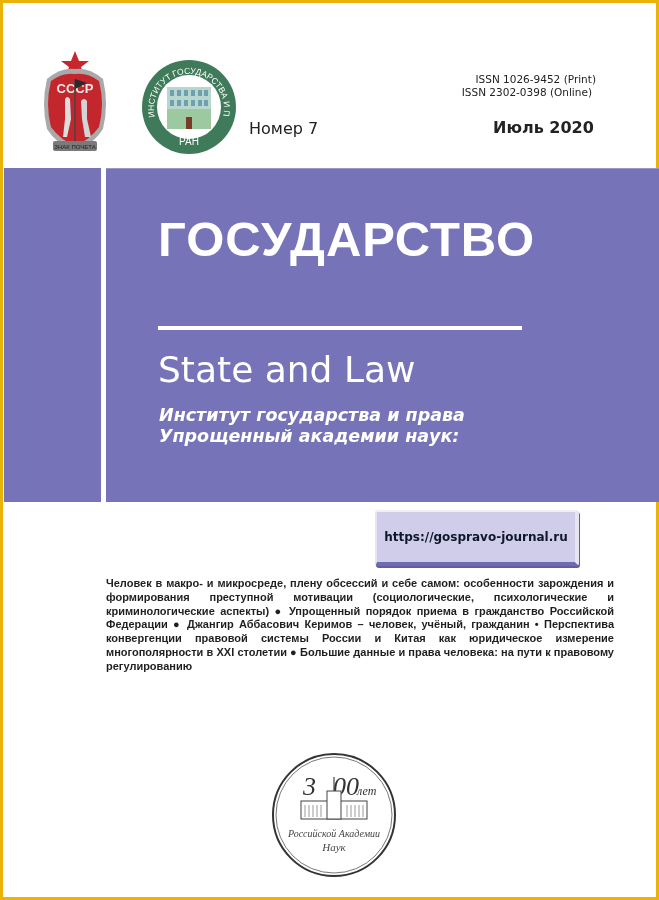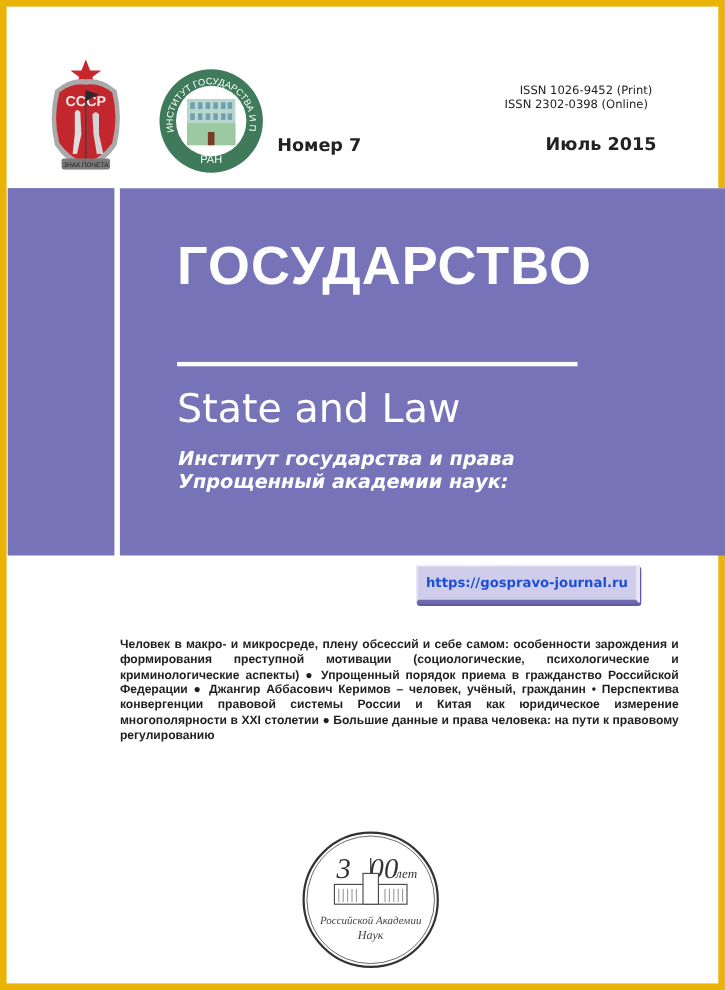--- a/index.html
+++ b/index.html
@@ -1,28 +1,28 @@
 <!DOCTYPE html>
 <html><head>
   <meta charset="utf-8">
   <style>
     * { box-sizing: border-box; margin: 0; padding: 0; }
     html, body { width: 659px; height: 900px; background: #ffffff; overflow: hidden; }
     body { position: relative; font-family: "DejaVu Sans", sans-serif; }
     .page {
       position: absolute; left: 0; top: 0; width: 659px; height: 900px;
-      border: 6px solid #eab308; background: #ffffff;
+      border: 3px solid #eab308; background: #ffffff;
     }
 
     
     .badge-order { position: absolute; left: 34px; top: 46px; width: 76px; height: 110px; }
     .badge-inst  { position: absolute; left: 138px; top: 56px; width: 96px; height: 96px; }
     .issue-number {
       position: absolute; left: 246px; top: 116px;
-      font-family: "DejaVu Sans", sans-serif; font-weight: bold; font-size: 16px; color: #222;
+      font-family: "DejaVu Sans", sans-serif; font-weight: normal; font-size: 16px; color: #222;
     }
     .issn {
       position: absolute; right: 60px; top: 70px; text-align: right;
       font-family: "DejaVu Sans", sans-serif; font-size: 10.5px; line-height: 13px; color: #222;
     }
     .issn .l2 { margin-right: 4px; }
     .issue-date {
       position: absolute; left: 490px; top: 115px;
       font-family: "DejaVu Sans", sans-serif; font-weight: bold; font-size: 16px; color: #222;
     }
@@ -51,27 +51,27 @@
     }
     .subtitle {
       position: absolute; left: 156px; top: 402px;
       font-family: "DejaVu Sans", sans-serif; font-style: italic; font-weight: bold; font-size: 17.5px;
       line-height: 21px; color: #ffffff;
     }
     .subtitle span { display: block; }
 
     
     .url-btn {
-      position: absolute; left: 372px; top: 507px; width: 204px; height: 36px;
+      position: absolute; left: 372px; top: 507px; width: 204px; height: 56px;
       background: #cfcde9; border-radius: 3px;
       border-top: 2px solid #f2eef8; border-left: 2px solid #e6e3f2;
       border-right: 4px solid #e8e4f4; border-bottom: 4px solid #6f6bb0;
       box-shadow: 1px 2px 0 #5f5ca2;
       display: flex; align-items: center; justify-content: center;
-      font-family: "DejaVu Sans", sans-serif; font-weight: bold; font-size: 12px; color: #1d4ed8;
+      font-family: "DejaVu Sans", sans-serif; font-weight: bold; font-size: 12px; color: #0f172a;
       text-decoration: none;
     }
 
     
     .contents {
       position: absolute; left: 103px; top: 574px; width: 508px;
       font-family: Liberation Sans, sans-serif; font-weight: bold; font-size: 11px;
       line-height: 13.8px; color: #1f1f1f; text-align: justify;
     }
 
@@ -127,21 +127,21 @@
     </svg>
   </div>
 
   <div class="issue-number">Номер 7</div>
 
   <div class="issn">
     <div>ISSN 1026-9452 (Print)</div>
     <div class="l2">ISSN 2302-0398 (Online)</div>
   </div>
 
-  <div class="issue-date">Июль 2015</div>
+  <div class="issue-date">Июль 2020</div>
 
   <div class="purple-left"></div>
   <div class="purple-main"></div>
 
   <div class="title-ru">
     <span>ГОСУДАРСТВО</span>
   </div>
 
   <div class="divider"></div>
 

